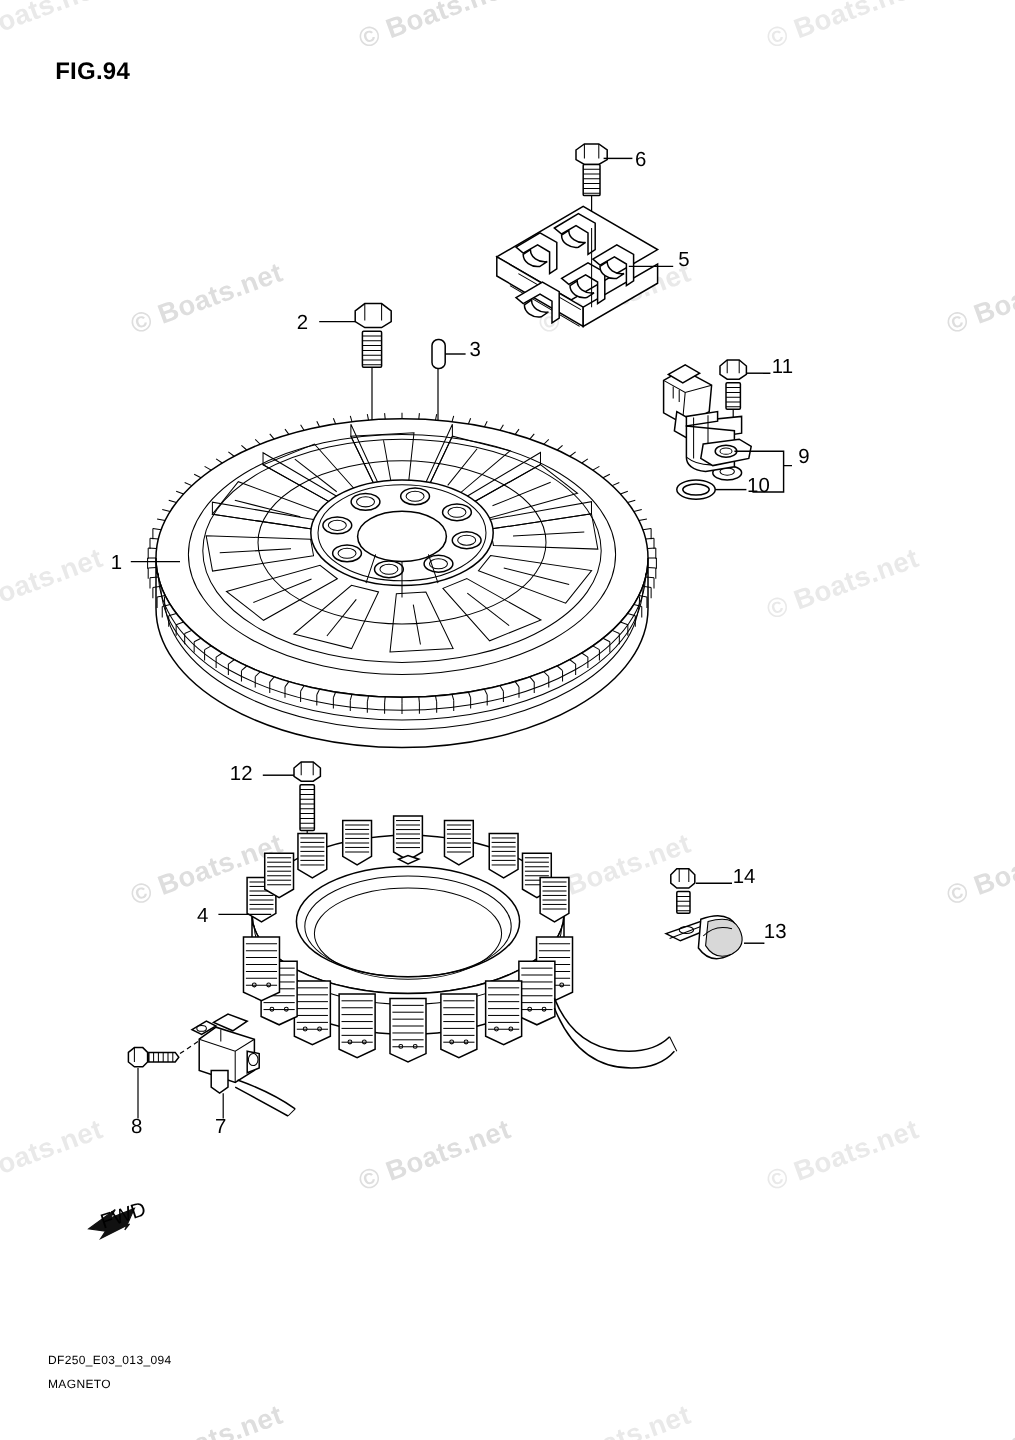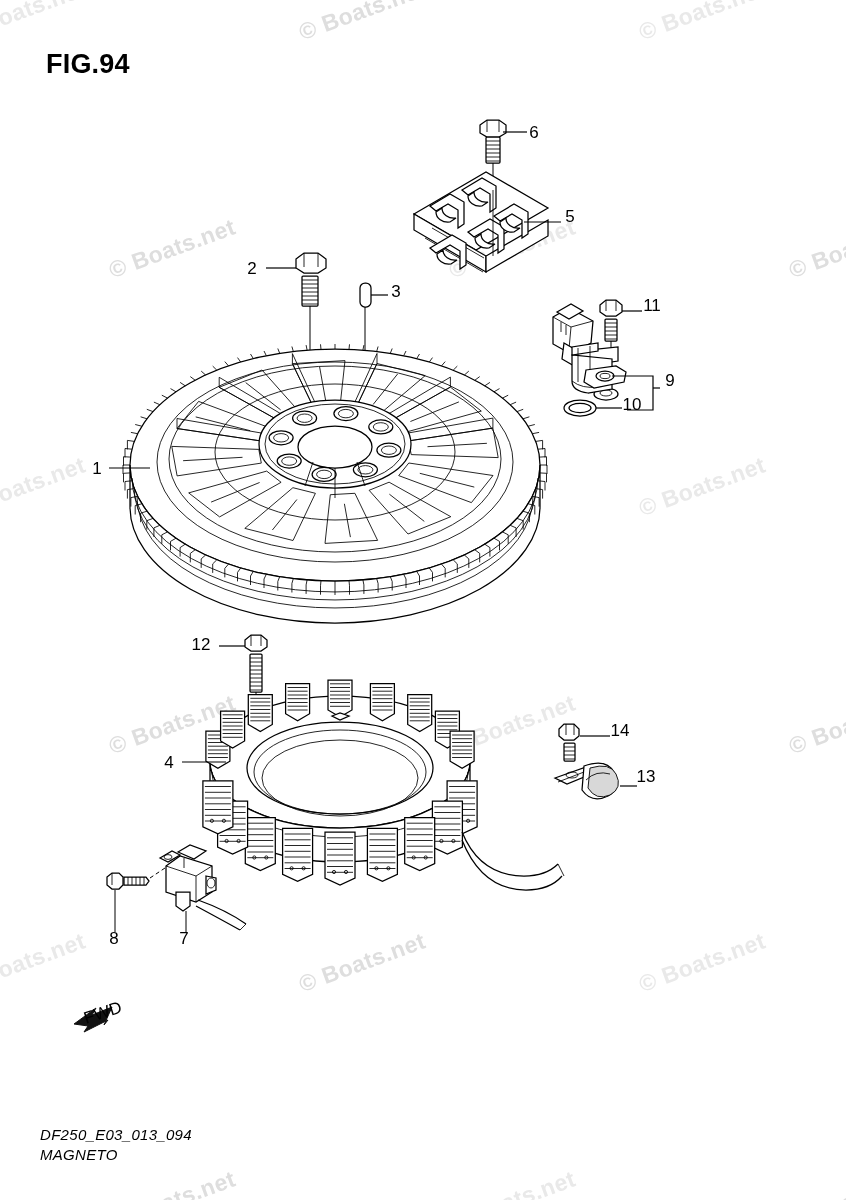--- a/index.html
+++ b/index.html
@@ -20,27 +20,27 @@
     color:#e9e9e9;
     transform:rotate(-20deg);
     transform-origin:left center;
     letter-spacing:.4px;
   }
   .wm.dark{color:#dedede;}
 
   
   #fig-title{
     position:absolute;left:46px;top:49px;z-index:20;
-    font-size:27px;font-weight:700;letter-spacing:.2px;
+    font-size:20px;font-weight:700;letter-spacing:.2px;
     font-family:"Liberation Sans","DejaVu Sans",sans-serif;
   }
 
   
   #footer{position:absolute;left:40px;top:1125px;z-index:20;}
-  #footer div{font-size:15px;line-height:20px;letter-spacing:.3px;font-style:italic;}
+  #footer div{font-size:10px;line-height:20px;letter-spacing:.3px;}
 
   
   #drawing{position:absolute;left:0;top:0;width:846px;height:1200px;z-index:10;}
 
   
   .callout{font-family:"Liberation Sans","DejaVu Sans",sans-serif;font-size:17px;fill:#000;}
   .leader{stroke:#000;stroke-width:1.2;fill:none;}
   .thin{stroke:#000;stroke-width:1;fill:none;}
   .part{stroke:#000;stroke-width:1.25;fill:#ffffff;}
   .part-nf{stroke:#000;stroke-width:1.25;fill:none;}

